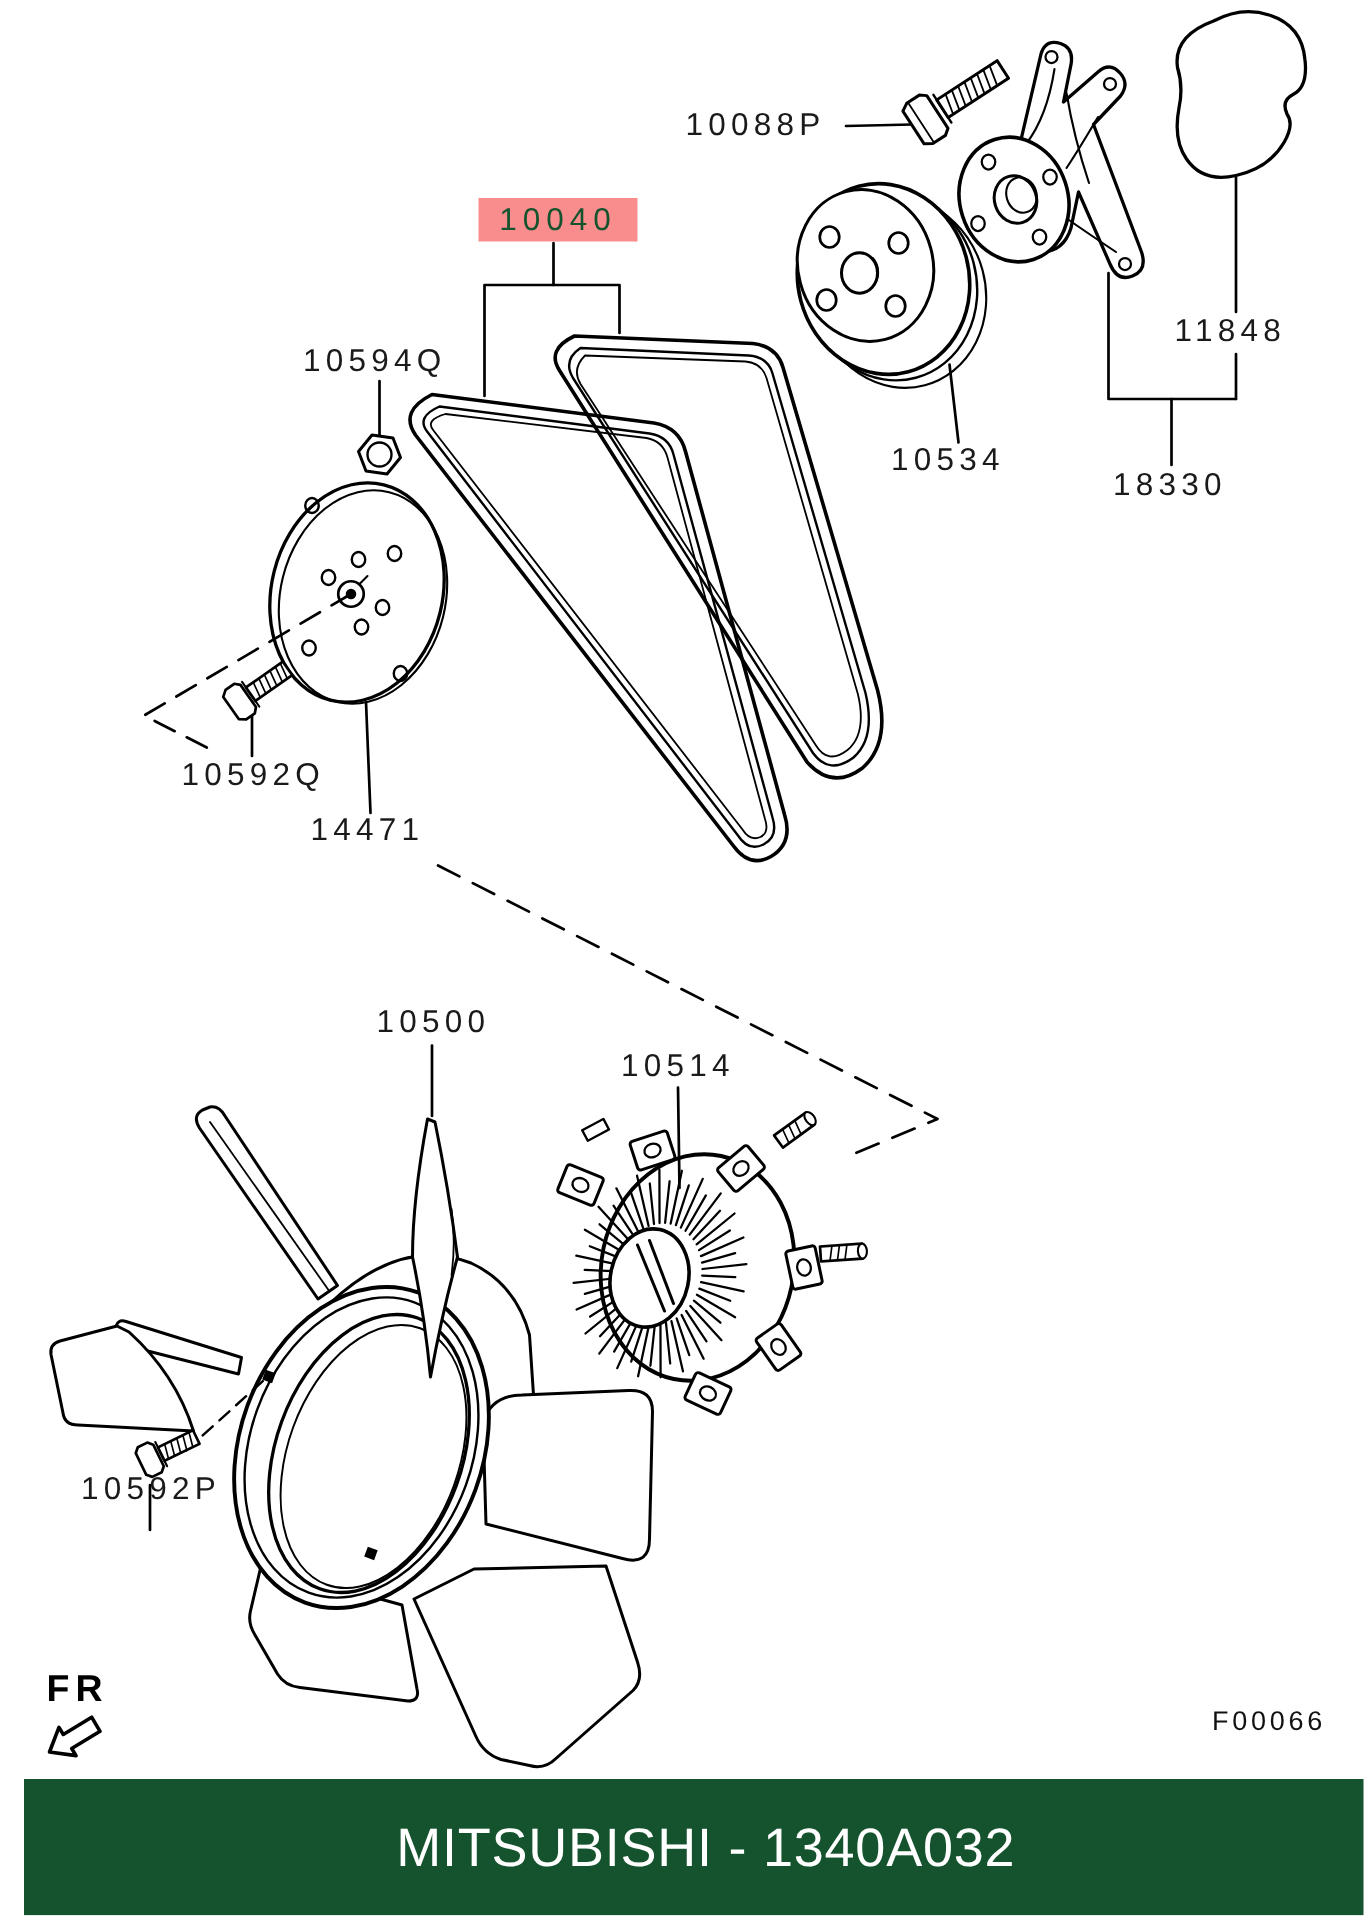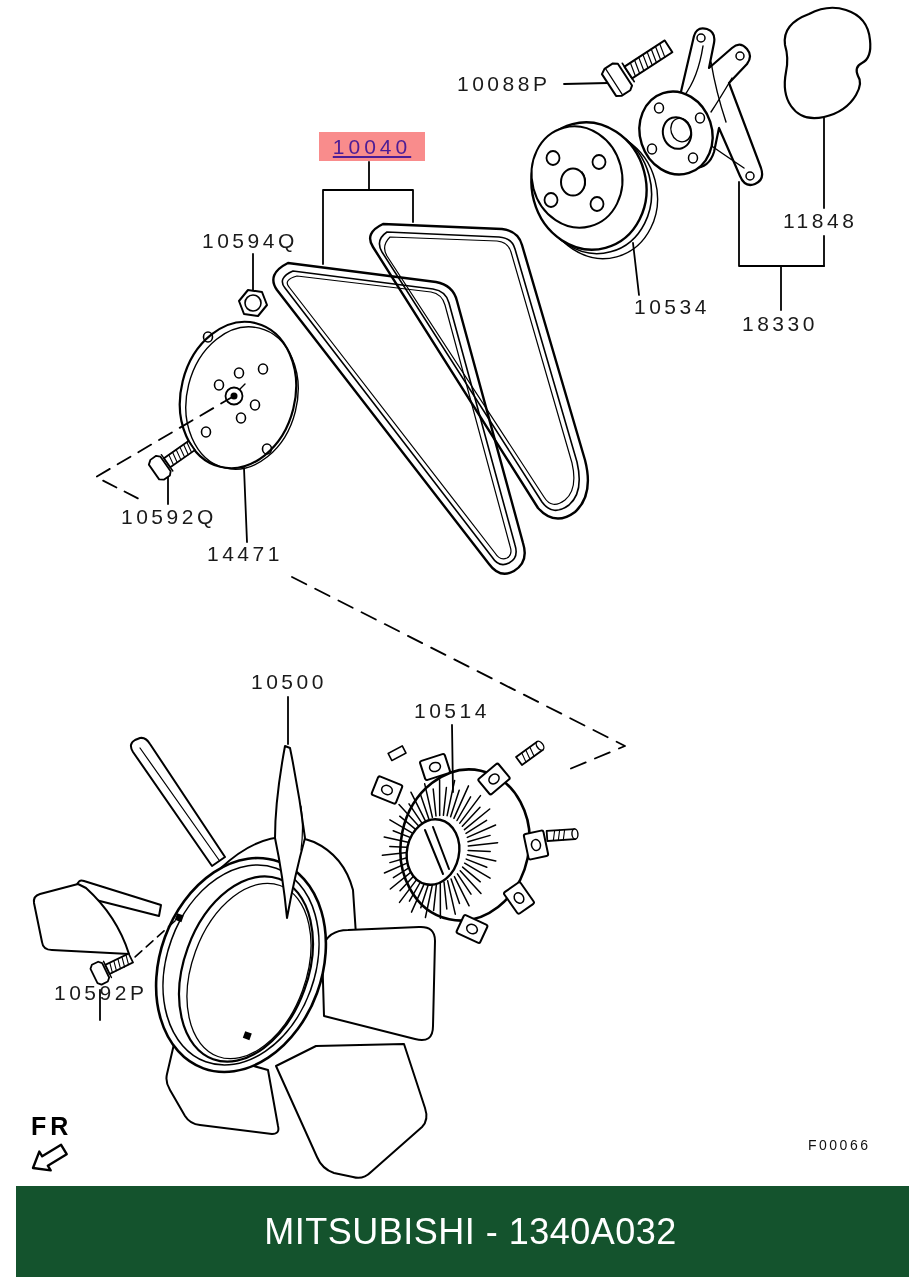--- a/index.html
+++ b/index.html
@@ -4,21 +4,21 @@
 <style>
   html,body{margin:0;padding:0;background:#fff;}
   #stage{position:relative;width:909px;height:1277px;background:#ffffff;overflow:hidden;
          font-family:"Liberation Sans", sans-serif;margin-left:16px;}
   #art{position:absolute;left:0;top:0;}
   .lbl{position:absolute;font-size:21px;letter-spacing:3.5px;color:#1a1a1a;white-space:nowrap;
        line-height:22px;cursor:pointer;}
   .lbl-hl{position:absolute;width:106px;height:29px;text-align:center;line-height:29px;
           font-size:21px;letter-spacing:4px;cursor:pointer;}
   .fr{position:absolute;font-size:25px;font-weight:bold;letter-spacing:4px;color:#000;}
-  .figcode{position:absolute;font-size:14px;letter-spacing:2.5px;color:#111;}
+  .figcode{position:absolute;font-size:18px;letter-spacing:2.5px;color:#111;}
   #footer-bar{position:absolute;left:0;top:1186px;width:909px;height:91px;
               display:flex;align-items:center;justify-content:center;gap:54px;
               color:#ffffff;font-size:36px;letter-spacing:0.5px;}
 </style>
 </head>
 <body>
 
 <div id="stage">
 
 <svg id="art" width="909" height="1277" viewBox="0 0 909 1277" fill="none" stroke="#000" stroke-linecap="round" stroke-linejoin="round">
@@ -279,23 +279,23 @@
     <line x1="409" y1="830" x2="427" y2="874" stroke-width="2"></line>
     <line x1="417" y1="827" x2="433" y2="869" stroke-width="2"></line>
   </g>
 
   <g>
     <path d="M45.1,1144.8 L50.7,1154.2 L31.8,1165.7 L34.7,1170.4 L17,1168 L23.3,1151.6 L26.2,1156.3 Z" stroke-width="2.4" fill="#fff"></path>
   </g>
 </svg>
 
   <div class="lbl" style="left:441px;top:73px">10088P</div>
-  <div class="lbl-hl" style="left: 303px; top: 132px; background: rgb(249, 140, 140); color: #4c1d95; text-decoration: underline;">10040</div>
+  <div class="lbl-hl" style="left: 303px; top: 132px; background: rgb(249, 140, 140); color: #14532d;">10040</div>
   <div class="lbl" style="left:186px;top:230px">10594Q</div>
-  <div class="lbl" style="left:618px;top:296px">10534</div>
+  <div class="lbl" style="left:578px;top:296px">10534</div>
   <div class="lbl" style="left:767px;top:210px">11848</div>
   <div class="lbl" style="left:726px;top:313px">18330</div>
   <div class="lbl" style="left:105px;top:506px">10592Q</div>
   <div class="lbl" style="left:191px;top:543px">14471</div>
   <div class="lbl" style="left:235px;top:671px">10500</div>
   <div class="lbl" style="left:398px;top:700px">10514</div>
   <div class="lbl" style="left:38px;top:982px">10592P</div>
 
   <div class="fr" style="left:15px;top:1112px">FR</div>
   <div class="figcode" style="left:792px;top:1137px">F00066</div>

